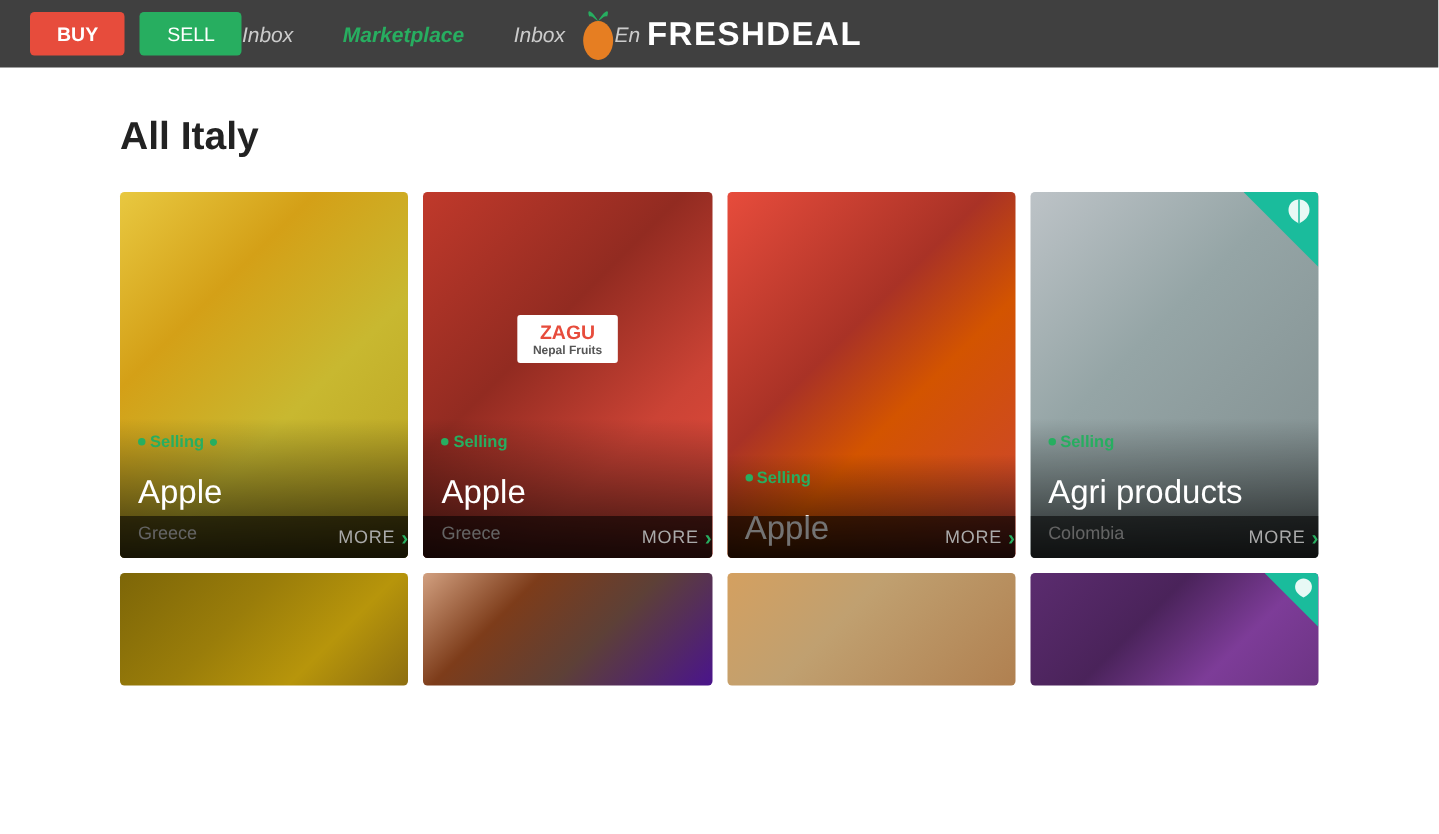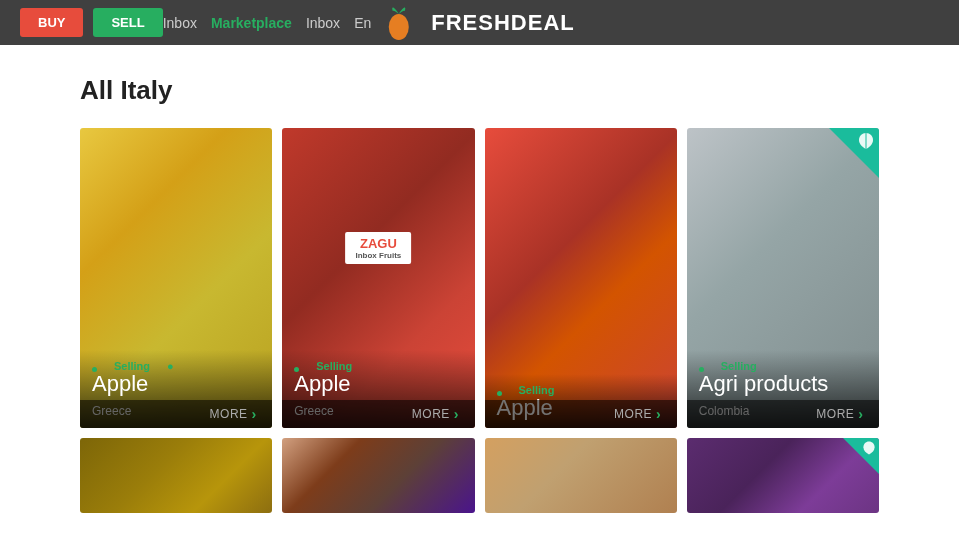--- a/index.html
+++ b/index.html
@@ -28,21 +28,21 @@
       font-weight: bold;
       cursor: pointer;
       border-radius: 3px;
     }
     .btn-sell {
       background: #27ae60;
       color: #fff;
       border: none;
       padding: 7px 18px;
       font-size: 13px;
-      font-weight: bold;
+      font-weight: normal;
       cursor: pointer;
       border-radius: 3px;
     }
     .logo {
       display: flex;
       align-items: center;
       gap: 19px;
       position: absolute;
       left: 50%;
       transform: translateX(-50%);
@@ -53,21 +53,22 @@
     }
     .logo-text {
       color: #fff;
       font-size: 22px;
       font-weight: bold;
       letter-spacing: 1px;
     }
     .header-right {
       display: flex;
       align-items: center;
-      gap: 14px;
+      gap: 33px;
+      font-style: italic;
     }
     .header-right a, .header-right span {
       color: #ccc;
       font-size: 14px;
       text-decoration: none;
       cursor: pointer;
     }
     .header-right .active {
       color: #27ae60;
       font-weight: bold;
@@ -92,21 +93,21 @@
       display: grid;
       grid-template-columns: repeat(4, 1fr);
       gap: 10px;
     }
 
     .order-card {
       position: relative;
       border-radius: 3px;
       overflow: hidden;
       cursor: pointer;
-      height: 300px;
+      height: 244px;
       background: #888;
     }
 
     
     .img-yellow-apples { background: linear-gradient(135deg, #e8c840 0%, #d4a017 30%, #c8b830 60%, #b8a020 100%); }
     .img-red-apples { background: linear-gradient(135deg, #c0392b 0%, #922b21 40%, #cb4335 70%, #e74c3c 100%); }
     .img-red-apples2 { background: linear-gradient(135deg, #e74c3c 0%, #a93226 40%, #d35400 60%, #cb4335 100%); }
     .img-agri { background: linear-gradient(135deg, #bdc3c7 0%, #95a5a6 40%, #7f8c8d 100%); }
     .img-brown-nuts { background: linear-gradient(135deg, #7d6608 0%, #9a7d0a 40%, #b7950b 70%, #8d6e10 100%); }
     .img-pink-apples { background: linear-gradient(135deg, #d2a080 0%, #7d3c1a 30%, #5d4037 60%, #4a148c 100%); }
@@ -120,23 +121,23 @@
       right: 0;
       padding: 10px 12px 0 12px;
       background: linear-gradient(to top, rgba(0,0,0,0.75) 0%, rgba(0,0,0,0.3) 60%, transparent 100%);
     }
 
     .card-selling {
       font-size: 11px;
       color: #27ae60;
       font-weight: bold;
       display: flex;
-      align-items: flex-end;
-      gap: 17px;
-      margin-bottom: 0;
+      align-items: center;
+      gap: 3px;
+      margin-bottom: 15px;
     }
     .card-selling-dot {
       width: 5px;
       height: 5px;
       background: #27ae60;
       border-radius: 50%;
       display: inline-block;
     }
     .card-product-name {
       font-size: 22px;
@@ -147,21 +148,21 @@
     }
     .card-location {
       font-size: 12px;
       color: #ddd;
       margin-bottom: 10px;
     }
     .card-more-bar {
       display: flex;
       align-items: center;
       justify-content: flex-end;
-      padding: 6px 16px;
+      padding: 6px 0;
       background: rgba(0,0,0,0.55);
       position: absolute;
       bottom: 0;
       left: 0;
       right: 0;
     }
     .card-more-text {
       font-size: 12px;
       color: #aaa;
       margin-right: 4px;
@@ -219,21 +220,21 @@
       <div class="card-more-bar">
         <span class="card-more-text">MORE</span>
         <span class="card-more-arrow">›</span>
       </div>
     </div>
 
     <div class="order-card img-red-apples">
 
       <div style="position:absolute;top:40%;left:50%;transform:translate(-50%,-50%);background:white;padding:4px 10px;font-size:11px;font-weight:bold;color:#222;border-radius:2px;text-align:center;">
         <div style="color:#e74c3c;font-size:13px;font-weight:900;">ZAGU</div>
-        <div style="font-size:8px;color:#555;">Inbox Fruits</div>
+        <div style="font-size:8px;color:#555;">Nepal Fruits</div>
       </div>
       <div class="card-overlay">
         <div class="card-selling">
           <span class="card-selling-dot"></span>
           <span>Selling</span>
         </div>
         <div class="card-product-name">Apple</div>
         <div class="card-location">Greece</div>
       </div>
       <div class="card-more-bar">

